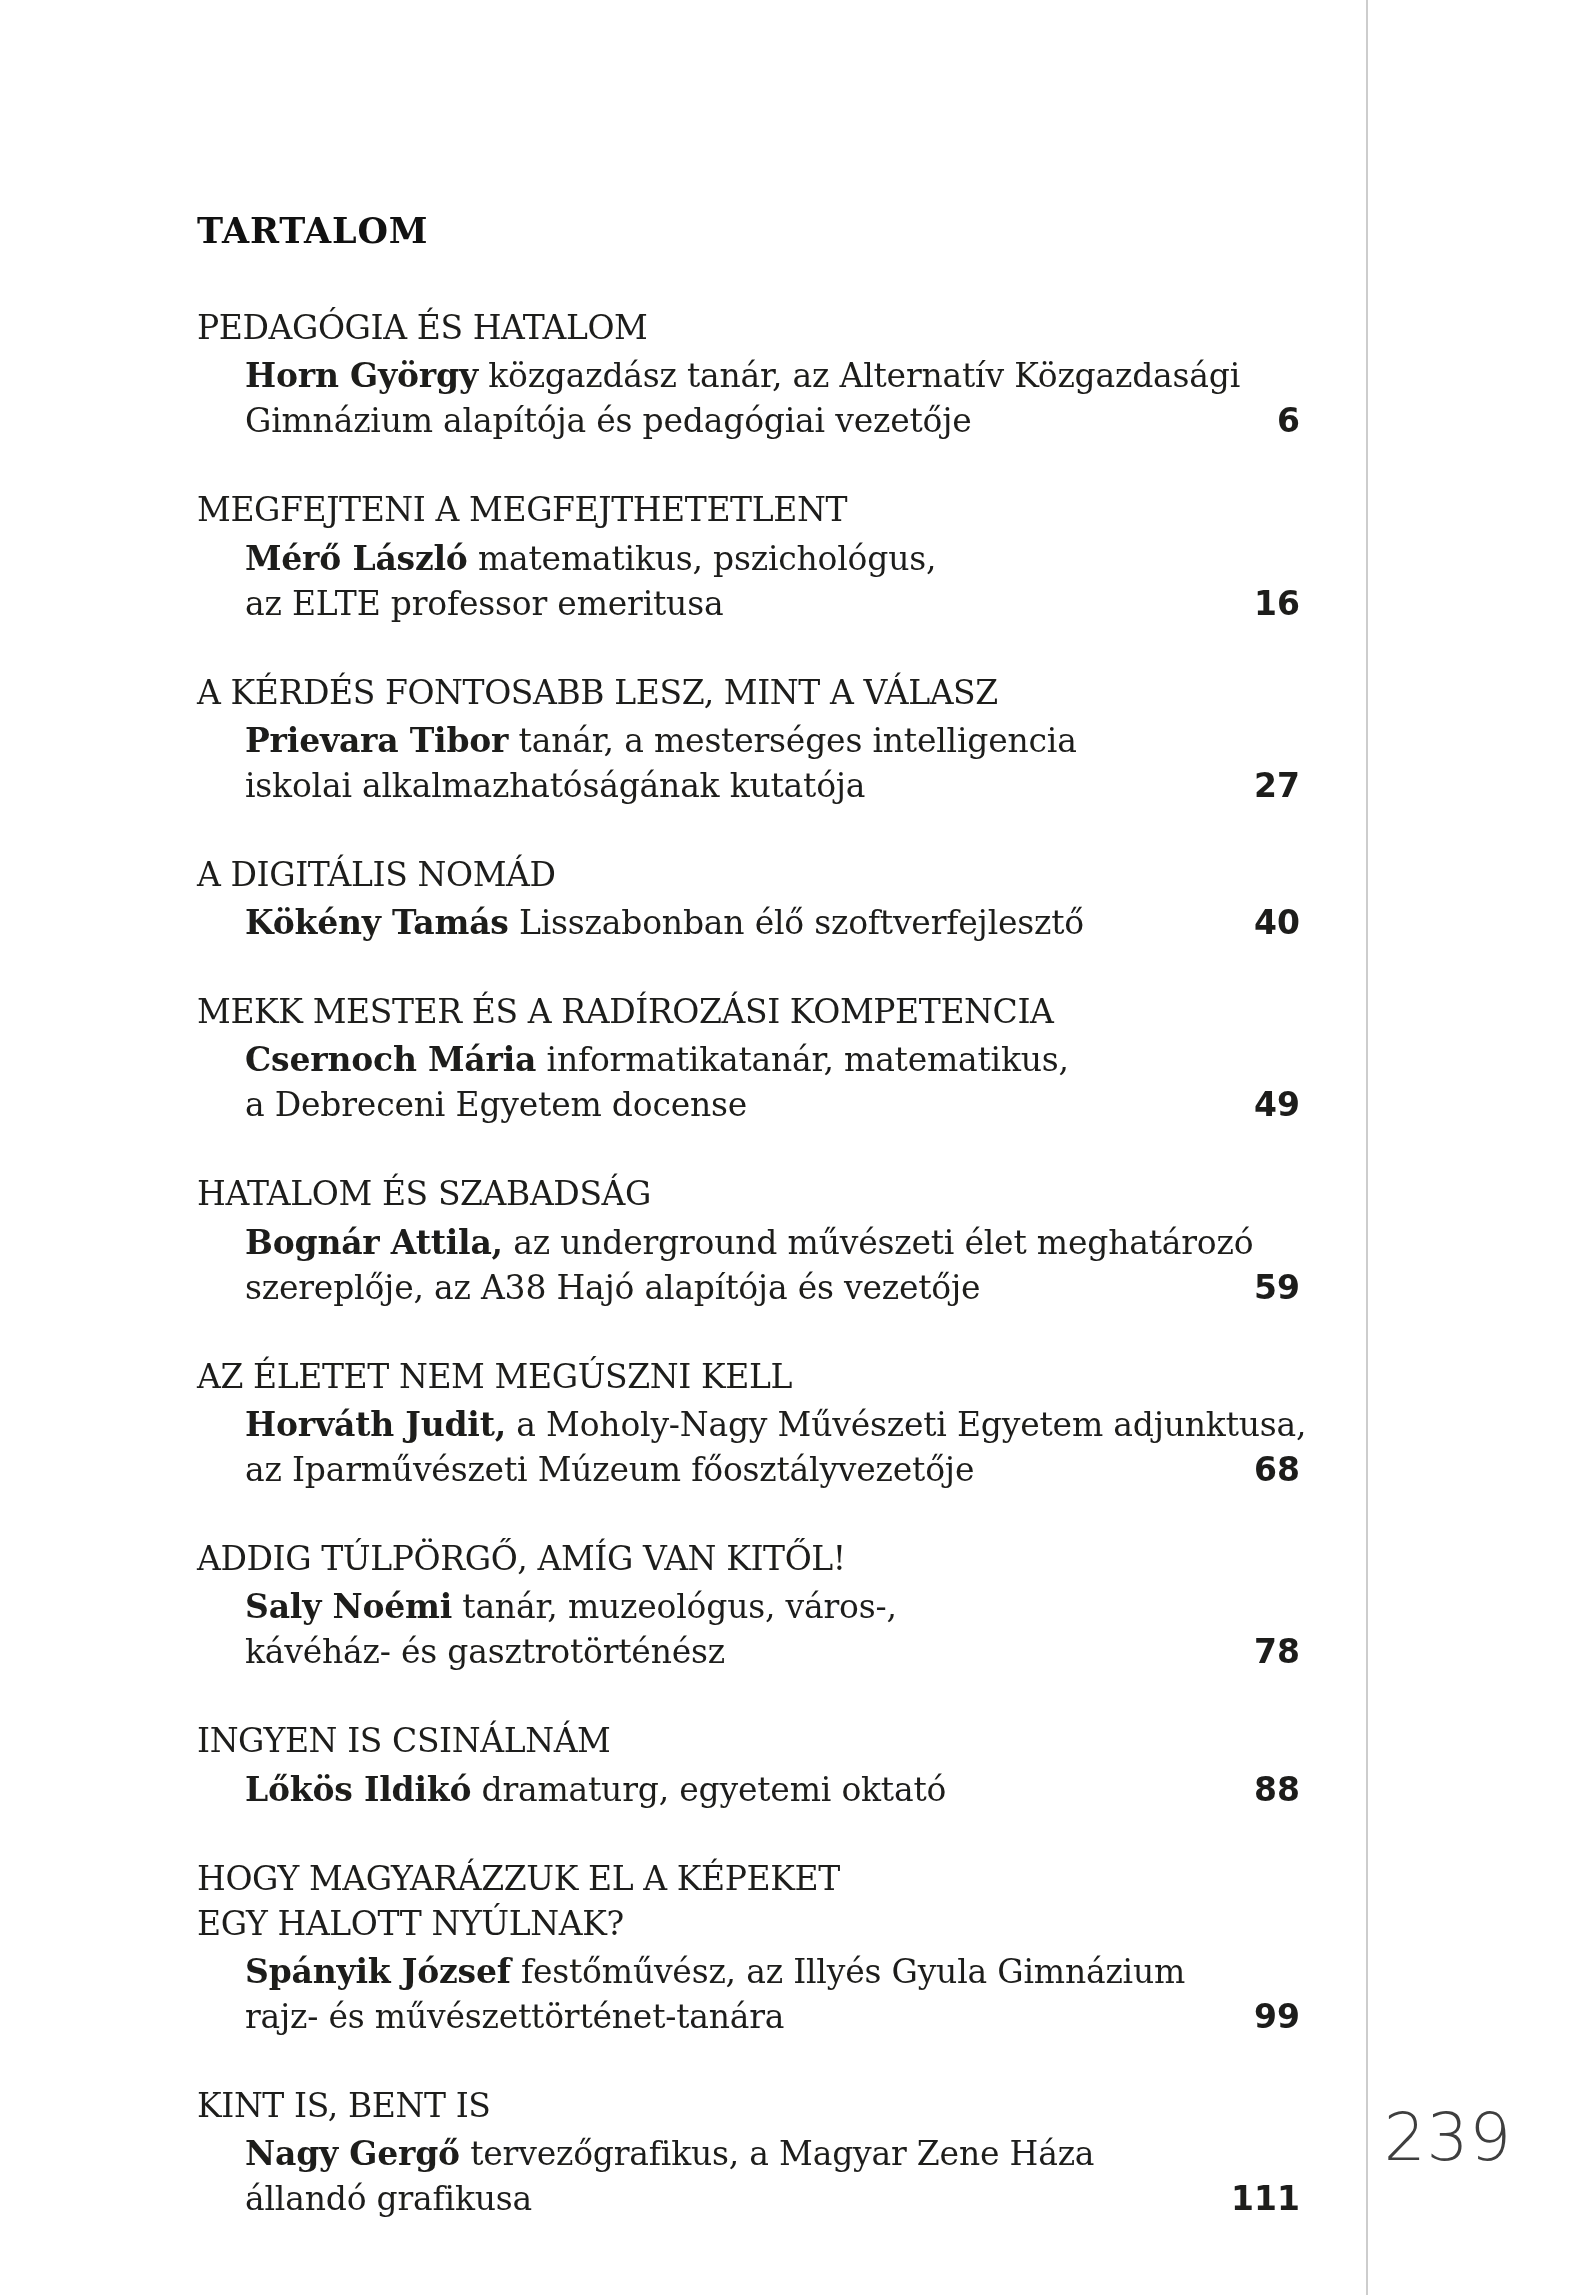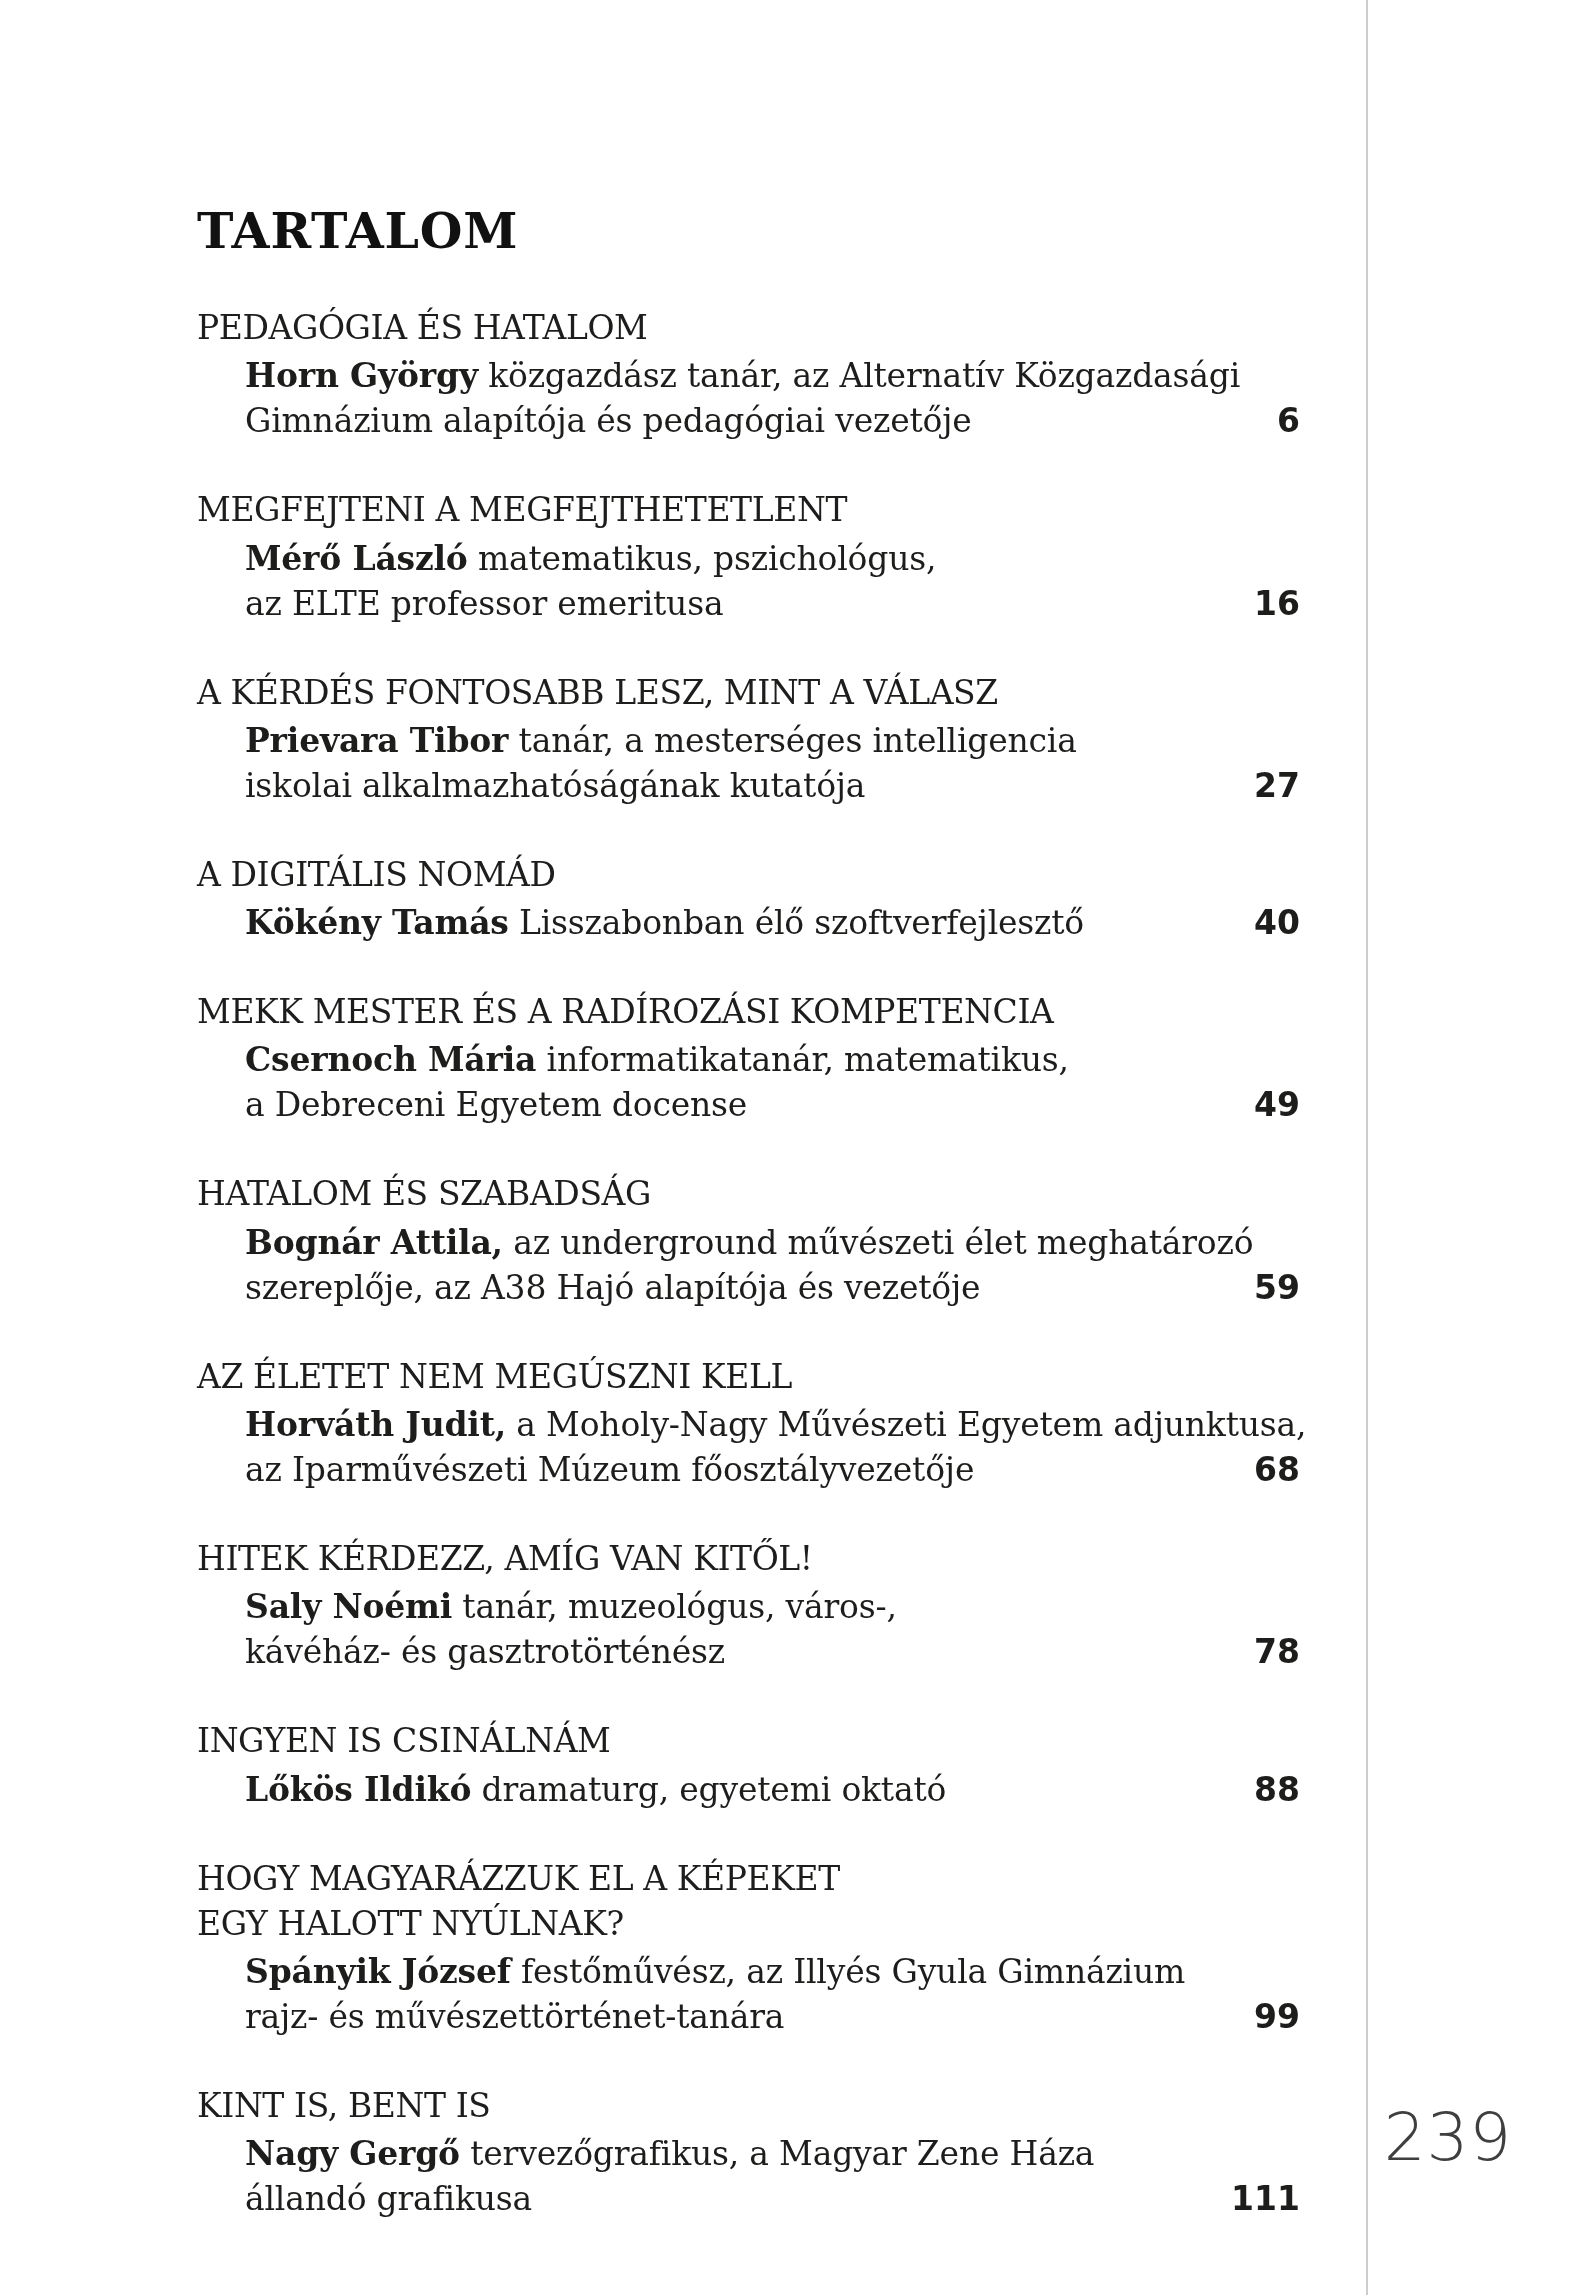--- a/index.html
+++ b/index.html
@@ -23,21 +23,21 @@
   .content {
     position: absolute;
     left: 197px;
     top: 201px;
     width: 1103px;
   }
   h1.doc-title {
     margin: 0 0 35px 0;
     font-family: "DejaVu Serif", serif;
     font-weight: 700;
-    font-size: 49px;
+    font-size: 35px;
     line-height: 60px;
     letter-spacing: 0.8px;
     color: #111111;
   }
   .entry { margin-bottom: 15px; margin-top: 44px; }
   .line {
     font-size: 33px;
     line-height: 45px;
     height: 45px;
     white-space: nowrap;
@@ -154,21 +154,21 @@
         <div class="line desc">
           <span><b>Horváth Judit,</b> a Moholy-Nagy Művészeti Egyetem adjunktusa,</span>
         </div>
         <div class="line desc">
           <span>az Iparművészeti Múzeum főosztályvezetője</span>
           <span class="pnum">68</span>
         </div>
       </div>
       <div class="entry">
         <div class="etitle">
-          <div class="line">HITEK KÉRDEZZ, AMÍG VAN KITŐL!</div>
+          <div class="line">ADDIG TÚLPÖRGŐ, AMÍG VAN KITŐL!</div>
         </div>
         <div class="line desc">
           <span><b>Saly Noémi</b> tanár, muzeológus, város-,</span>
         </div>
         <div class="line desc">
           <span>kávéház- és gasztrotörténész</span>
           <span class="pnum">78</span>
         </div>
       </div>
       <div class="entry">

